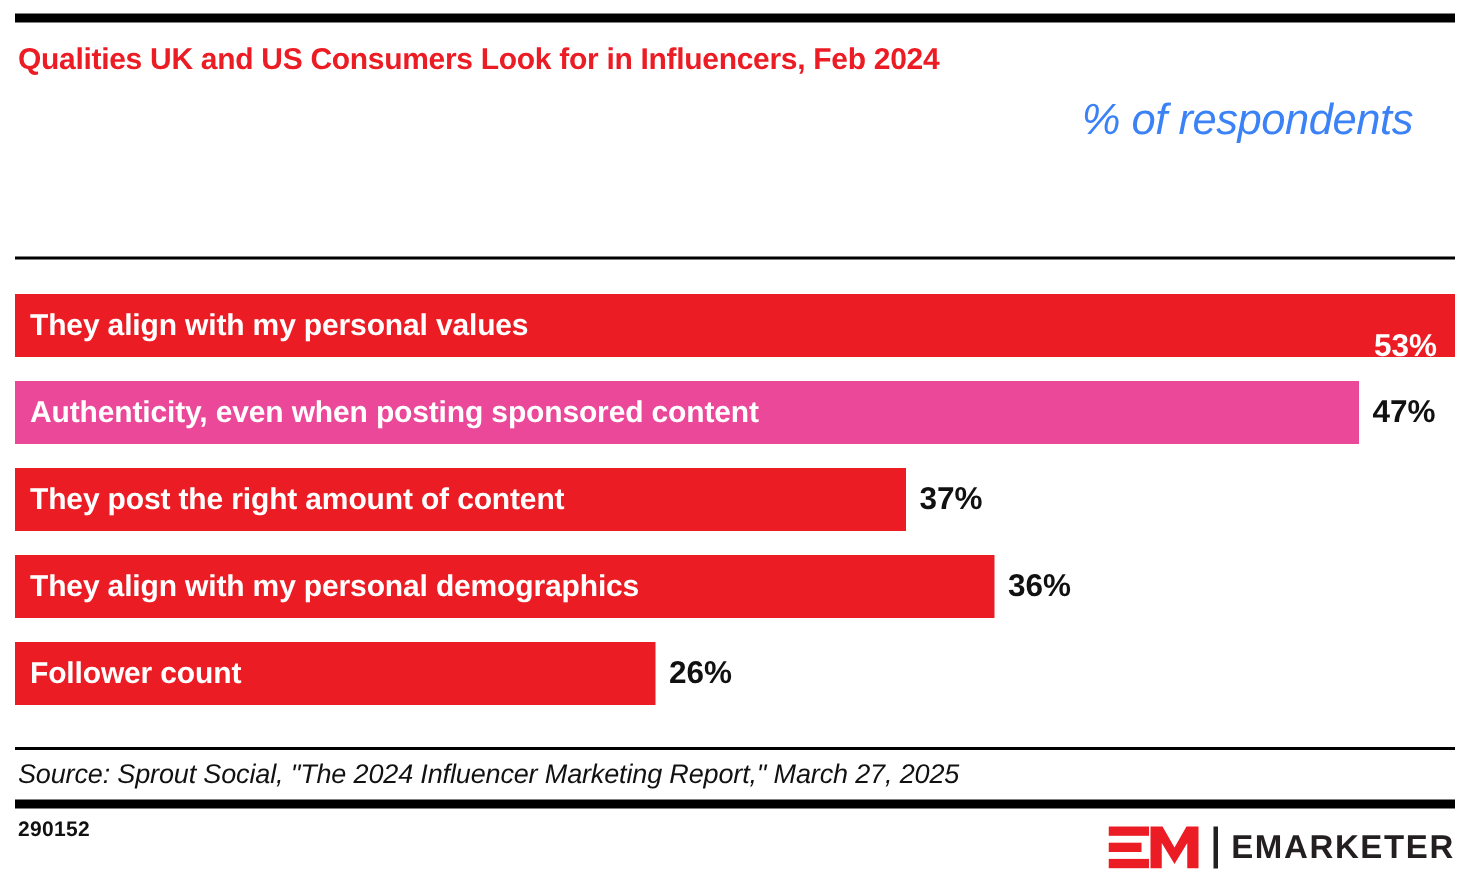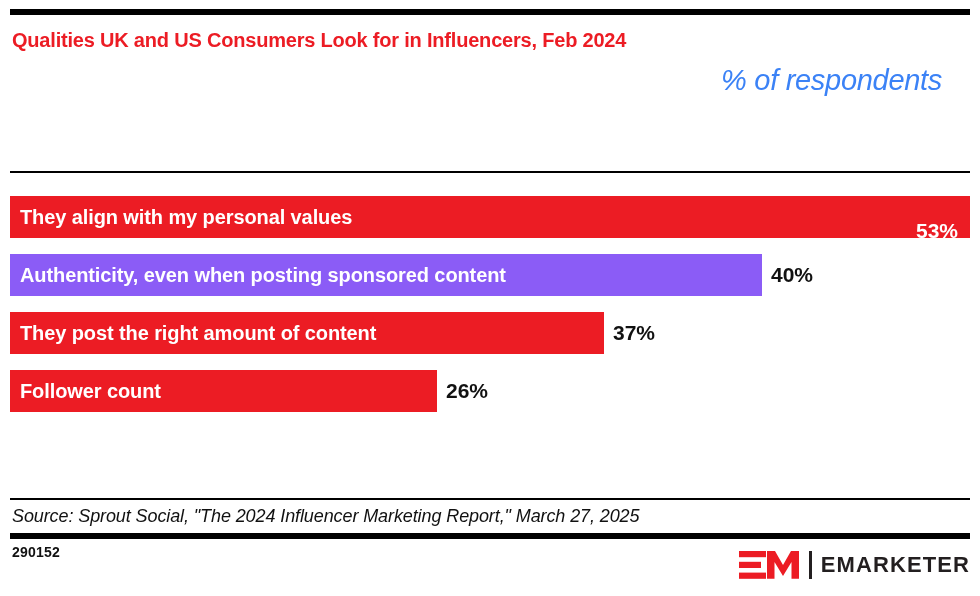--- a/index.html
+++ b/index.html
@@ -165,30 +165,36 @@
   <div class="rule rule-subtitle"></div>
 
   <div class="plot" id="plot">
       <div class="bar-row">
         <div class="bar" style="width: 960px; background: rgb(236, 28, 36);">
           <span class="bar-label">They align with my personal values</span>
           <span class="value-inside">53%</span>
         </div>
       </div>
       <div class="bar-row">
-        <div class="bar" style="width: 752px; background: #8b5cf6;">
+        <div class="bar" style="width: 896px; background: #ec4899;">
           <span class="bar-label">Authenticity, even when posting sponsored content</span>
         </div>
-        <span class="value-outside">40%</span>
+        <span class="value-outside">47%</span>
       </div>
       <div class="bar-row">
         <div class="bar" style="width: 594px; background: rgb(236, 28, 36);">
           <span class="bar-label">They post the right amount of content</span>
         </div>
         <span class="value-outside">37%</span>
+      </div>
+      <div class="bar-row">
+        <div class="bar" style="width: 653px; background: rgb(236, 28, 36);">
+          <span class="bar-label">They align with my personal demographics</span>
+        </div>
+        <span class="value-outside">36%</span>
       </div>
       <div class="bar-row">
         <div class="bar" style="width: 427px; background: rgb(236, 28, 36);">
           <span class="bar-label">Follower count</span>
         </div>
         <span class="value-outside">26%</span>
       </div>
     </div>
 
   <div class="rule rule-source"></div>

